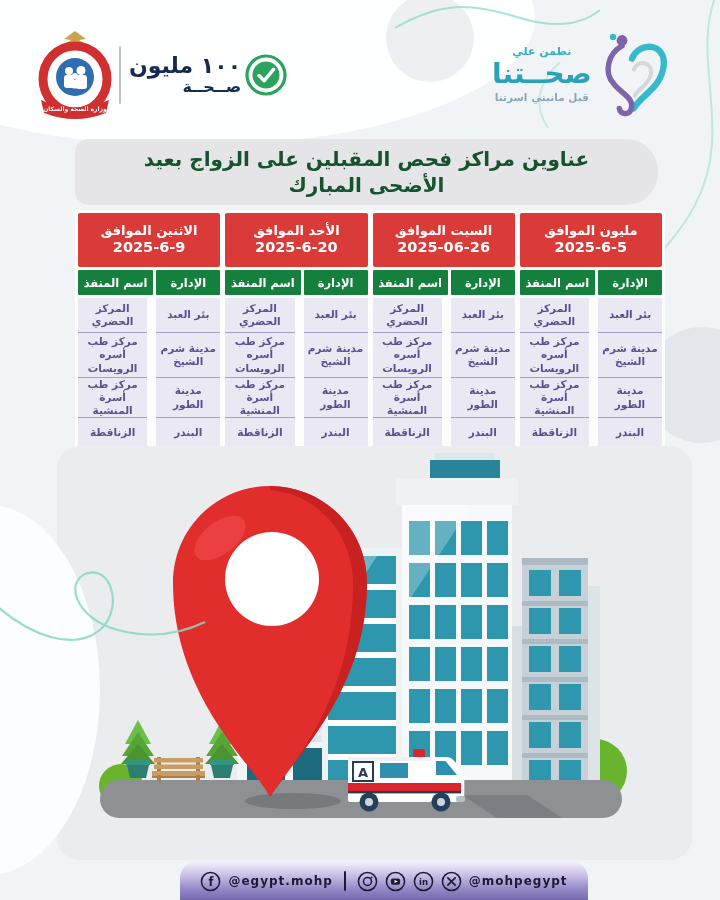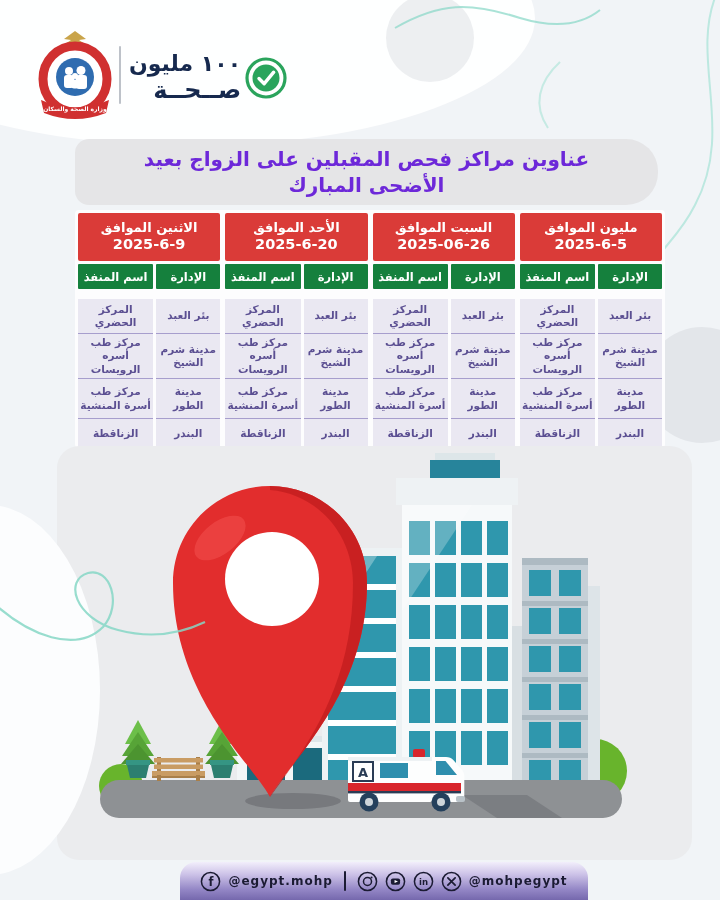--- a/index.html
+++ b/index.html
@@ -7,42 +7,42 @@
   #page{position:relative;width:720px;height:900px;overflow:hidden;background:#f1f4f7}
   .abs{position:absolute}
   svg{display:block}
 
   
   #emblem{left:36px;top:30px}
   #logo-divider{left:119px;top:46px;width:2px;height:58px;background:#9aa2ac;opacity:.65;border-radius:1px}
   #logo100{left:129px;top:52px;display:flex;align-items:center;direction:ltr}
   #logo100 .t100{direction:rtl;text-align:right;color:#16294e;font-weight:700;line-height:1.12}
   #logo100 .l1{font-size:22px}
-  #logo100 .l2{font-size:24px}
+  #logo100 .l2{font-size:16px}
   #logo100 svg{margin-left:2px}
   #sehetna{left:492px;top:30px;display:flex;align-items:center;direction:ltr}
   #sehetna .stxt{direction:rtl;text-align:center;margin-right:2px}
   .s-top{font-size:11px;color:#3aafbe;font-weight:700;margin-bottom:1px}
   .s-main{font-size:28px;font-weight:800;color:#2aa2b8;line-height:1.05}
   .s-bottom{font-size:10.5px;color:#8aa4b8;font-weight:700;margin-top:2px}
 
   
   #banner{left:75px;top:139px;width:583px;height:66px;background:#e5e5e7;border-radius:14px 32px 32px 14px;
     display:flex;align-items:center;justify-content:center;direction:rtl}
-  #banner .title{color:#6d28d9;font-size:20px;font-weight:800;line-height:1.32;text-align:center;padding:0 34px}
+  #banner .title{color:#14532d;font-size:20px;font-weight:800;line-height:1.32;text-align:center;padding:0 34px}
 
   
   #schedule-bg{left:75px;top:210px;width:590px;height:238px;background:#fdfdfe;border-radius:4px}
   #schedule{left:78px;top:213px;width:584px;display:grid;grid-template-columns:repeat(4,1fr);gap:5px;direction:rtl}
-  .day-header{height:48px;background:#da3b38;color:#fff;display:flex;flex-direction:column;align-items:center;justify-content:center;border-radius:2px}
+  .day-header{height:54px;background:#da3b38;color:#fff;display:flex;flex-direction:column;align-items:center;justify-content:center;border-radius:2px}
   .day-label{font-size:13px;font-weight:700;line-height:1.15}
   .day-date{font-size:14.5px;font-weight:700;direction:ltr;line-height:1.2}
   .sub-row{margin-top:3px;display:grid;grid-template-columns:45% 1fr;gap:3px}
   .sub-cell{background:#15803d;color:#fff;font-size:11.5px;font-weight:700;height:25px;display:flex;align-items:center;justify-content:center;border-radius:1px}
-  .body-grid{margin-top:10px;display:grid;grid-template-columns:45% 1fr;column-gap:3px;grid-template-rows:35px 45px 40px 30px}
+  .body-grid{margin-top:3px;display:grid;grid-template-columns:45% 1fr;column-gap:9px;grid-template-rows:35px 45px 40px 30px}
   .cell{background:#eae8f2;color:#5b4f92;font-size:10.5px;font-weight:700;display:flex;align-items:center;justify-content:center;
     text-align:center;border-bottom:1px solid #a79ecd;line-height:1.25;padding:1px 2px}
 
   
   #panel{left:57px;top:446px;width:635px;height:414px;background:#ebecee;border-radius:22px;overflow:hidden}
 
   
   #footer-bar{left:180px;top:862px;width:408px;height:38px;border-radius:16px 16px 0 0;
     background:linear-gradient(180deg,#f2eefb 0%,#cdc3e8 32%,#9487c6 72%,#7568ad 100%);
     display:flex;align-items:center;justify-content:center;gap:7px;color:#1b1b33}
@@ -87,20 +87,34 @@
       <div class="l1">١٠٠ مليون</div>
       <div class="l2">صــحــة</div>
     </div>
     <svg width="46" height="46" viewBox="0 0 46 46">
       <circle cx="23" cy="23" r="19" fill="#ffffff" stroke="#2aa45c" stroke-width="3.2"></circle>
       <circle cx="23" cy="23" r="13.5" fill="#2aa45c"></circle>
       <path d="M16 23.5 l5.2 5.2 9.5 -11.5" fill="none" stroke="#ffffff" stroke-width="3.4" stroke-linecap="round" stroke-linejoin="round"></path>
     </svg>
   </div>
 
+  <div id="sehetna" class="abs">
+    <div class="stxt">
+      <div class="s-top">نطمن علي</div>
+      <div class="s-main">صحــتنا</div>
+      <div class="s-bottom">قبل مانبني اسرتنا</div>
+    </div>
+    <svg width="76" height="88" viewBox="0 0 84 94">
+      <path d="M42 30 C 50 10 80 13 77 38 C 74 63 52 70 44 85" fill="none" stroke="#36b9cc" stroke-width="7" stroke-linecap="round"></path>
+      <path d="M44 42 C 48 31 65 33 63 47 C 61 59 49 63 45 71" fill="none" stroke="#d4d7dc" stroke-width="4.5" stroke-linecap="round"></path>
+      <path d="M31 16 C 16 24 10 45 22 58 C 32 70 45 74 41 86 C 39 93 29 92 28 85" fill="none" stroke="#7c63aa" stroke-width="6" stroke-linecap="round"></path>
+      <circle cx="31" cy="10" r="6" fill="#7c63aa"></circle>
+      <circle cx="21" cy="6" r="3.5" fill="#36b9cc"></circle>
+    </svg>
+  </div>
 
   <div id="banner" class="abs">
     <div class="title">عناوين مراكز فحص المقبلين على الزواج بعيد الأضحى المبارك</div>
   </div>
 
   <div id="schedule-bg" class="abs"></div>
   <div id="schedule" class="abs">
       <div class="day-group">
         <div class="day-header">
           <div class="day-label">مليون الموافق</div>

